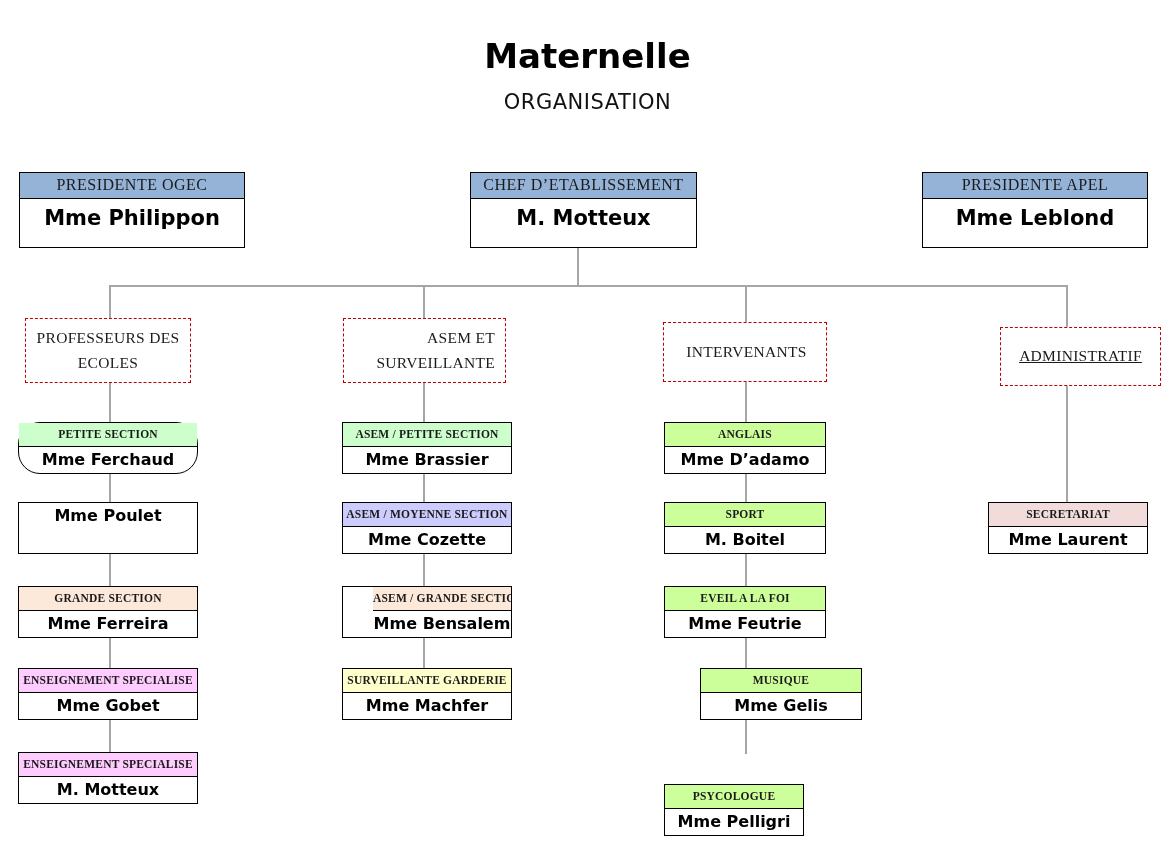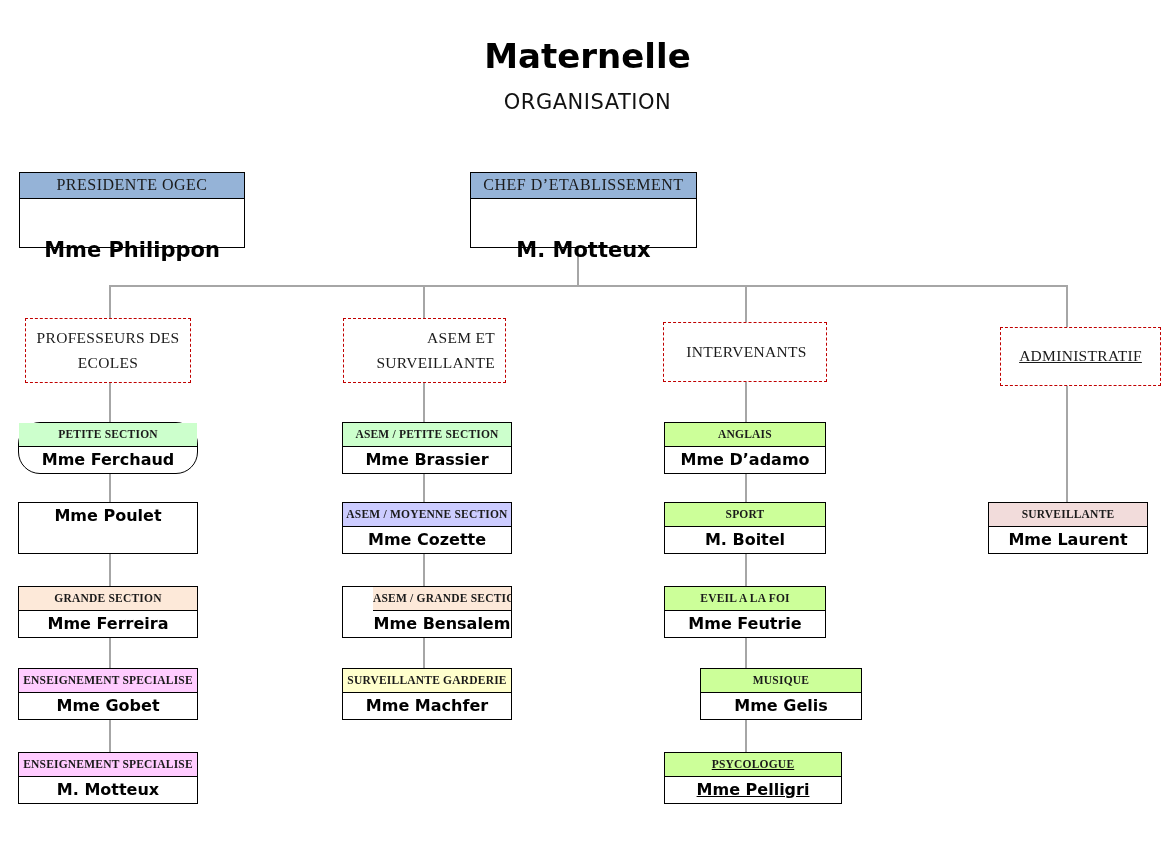--- a/index.html
+++ b/index.html
@@ -48,21 +48,20 @@
     font-size:16px;letter-spacing:0.5px;
     background:var(--top-header,#95B3D7);
   }
   .top-node .node-name{
     height:48px;
     display:flex;align-items:center;justify-content:center;
     padding-bottom:10px;box-sizing:border-box;
     font-family:"DejaVu Sans", sans-serif;
     font-weight:bold;font-size:21px;color:#000;
     white-space:nowrap;
-    margin-top:32px;
   }
   .col-node{height:52px;}
   .col-node .node-header{
     height:24px;line-height:22px;
     font-weight:bold;font-size:11.5px;letter-spacing:0.2px;
   }
   .col-node .node-name{
     height:25px;line-height:25px;
     text-align:center;
     font-family:"DejaVu Sans", sans-serif;
@@ -102,20 +101,24 @@
   <div class="v-line" style="left:745px;top:381px;height:373px;"></div>
   <div class="v-line" style="left:1066px;top:385px;height:119px;"></div>
 
   <div class="node top-node" style="left:19px;width:226px;">
     <div class="node-header">PRESIDENTE OGEC</div>
     <div class="node-name">Mme Philippon</div>
   </div>
   <div class="node top-node" style="left:470px;width:227px;">
     <div class="node-header">CHEF D’ETABLISSEMENT</div>
     <div class="node-name">M. Motteux</div>
+  </div>
+  <div class="node top-node" style="left:922px;width:226px;">
+    <div class="node-header">PRESIDENTE APEL</div>
+    <div class="node-name">Mme Leblond</div>
   </div>
 
   <div class="group-box" style="left:25px;top:318px;width:166px;height:65px;">PROFESSEURS DES ECOLES</div>
   <div class="group-box" style="left:343px;top:318px;width:163px;height:65px;text-align:right;">ASEM ET SURVEILLANTE</div>
   <div class="group-box" style="left:663px;top:322px;width:164px;height:60px;padding-left:13px;">INTERVENANTS</div>
   <div class="group-box" style="left:1000px;top:327px;width:161px;height:59px;text-decoration:underline;">ADMINISTRATIF</div>
 
   <div class="node col-node" style="left:18px;top:422px;width:180px;border-radius:22px;">
     <div class="node-header" style="background-color: rgb(204, 255, 204);">PETITE SECTION</div>
     <div class="node-name">Mme Ferchaud</div>
@@ -162,23 +165,23 @@
     <div class="node-name">M. Boitel</div>
   </div>
   <div class="node col-node" style="left:664px;top:586px;width:162px;">
     <div class="node-header" style="background-color: rgb(204, 255, 153);">EVEIL A LA FOI</div>
     <div class="node-name">Mme Feutrie</div>
   </div>
   <div class="node col-node" style="left:664px;top:668px;width:162px;margin-left:36px;">
     <div class="node-header" style="background-color: rgb(204, 255, 153);">MUSIQUE</div>
     <div class="node-name">Mme Gelis</div>
   </div>
-  <div class="node col-node" style="left:664px;top:752px;width:178px;text-decoration:underline;">
+  <div class="node col-node" style="left:664px;top:784px;width:140px;">
     <div class="node-header" style="background-color: rgb(204, 255, 153);">PSYCOLOGUE</div>
     <div class="node-name">Mme Pelligri</div>
   </div>
 
   <div class="node col-node" style="left:988px;top:502px;width:160px;">
-    <div class="node-header" style="background-color: rgb(242, 220, 219);">SURVEILLANTE</div>
+    <div class="node-header" style="background-color: rgb(242, 220, 219);">SECRETARIAT</div>
     <div class="node-name">Mme Laurent</div>
   </div>
 
 </div>
 
 </body></html>

